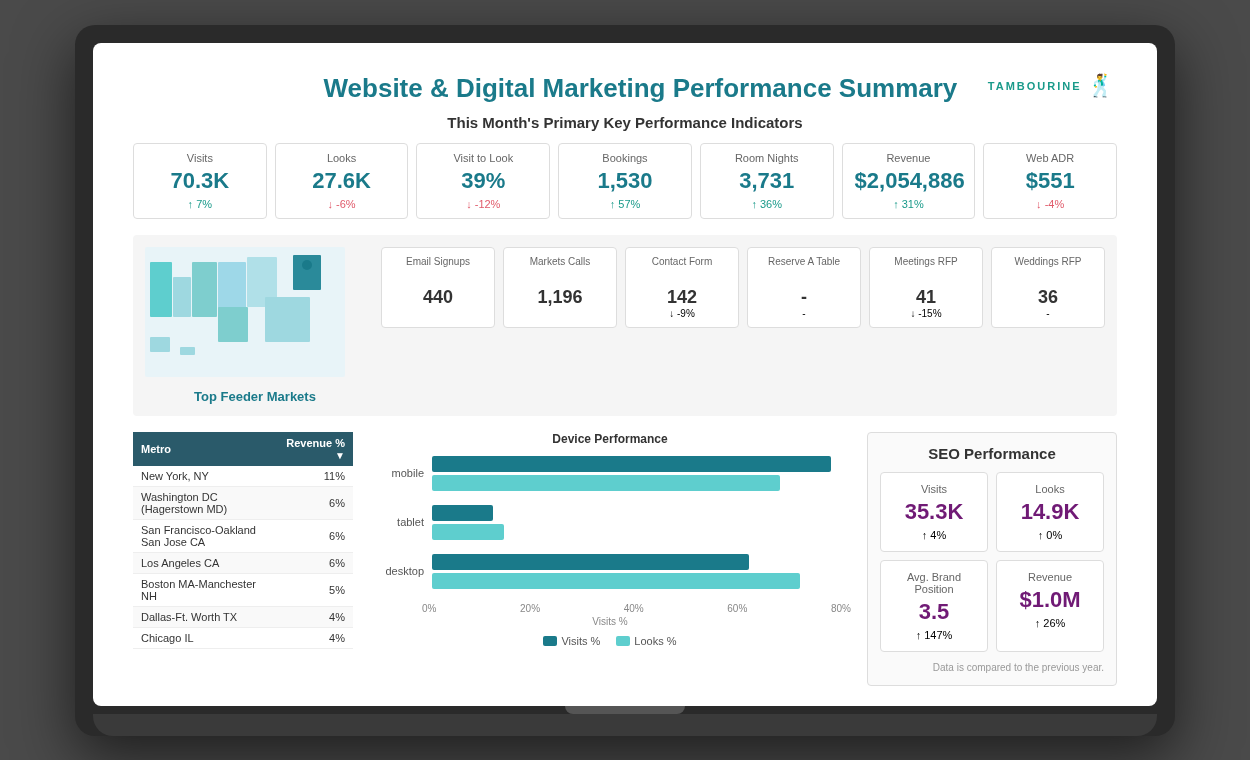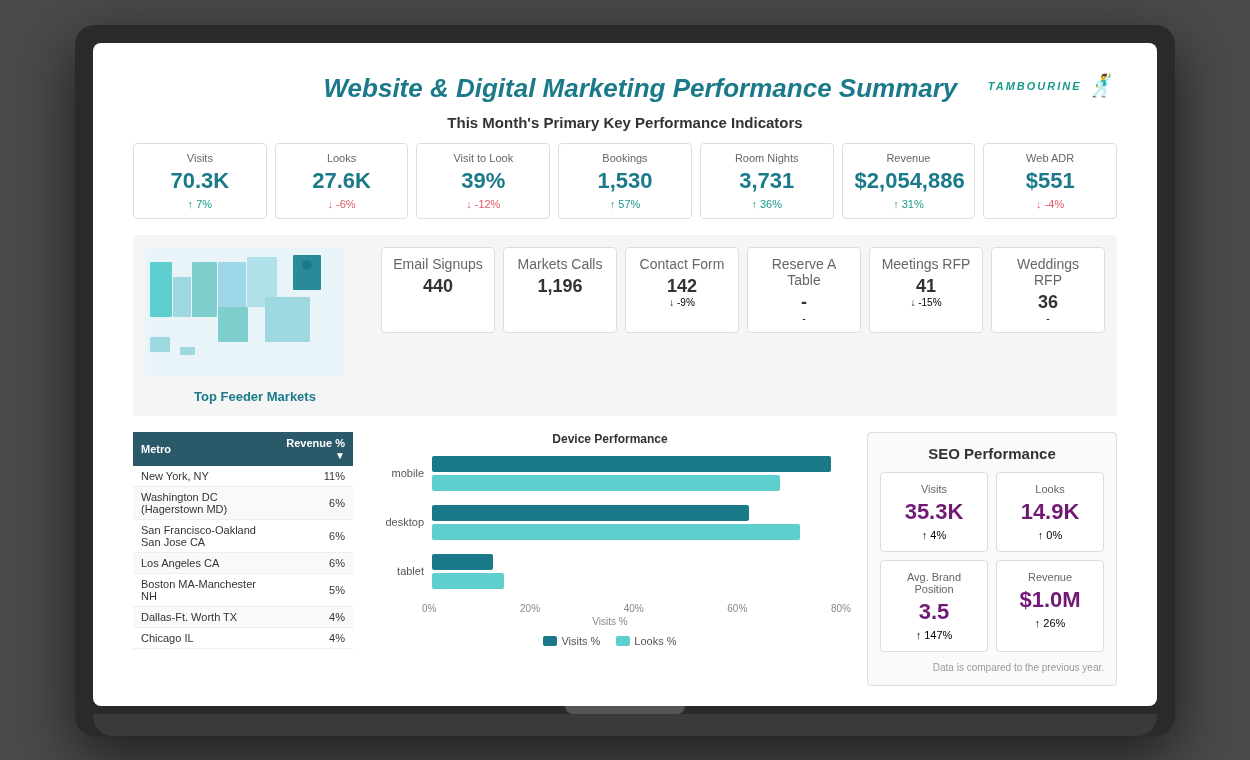--- a/index.html
+++ b/index.html
@@ -42,21 +42,20 @@
       border-radius: 0 0 8px 8px;
       margin: 0 auto;
     }
 
     
     .header {
       display: flex;
       justify-content: space-between;
       align-items: flex-start;
       margin-bottom: 10px;
-      font-style: italic;
     }
 
     .page-title {
       font-size: 26px;
       font-weight: bold;
       color: #1a7a8a;
       flex: 1;
       text-align: center;
       margin-left: 80px;
     }
@@ -165,23 +164,23 @@
     .action-card {
       background: #fff;
       border: 1px solid #ddd;
       border-radius: 4px;
       padding: 8px 10px;
       text-align: center;
       flex: 1;
     }
 
     .action-label {
-      font-size: 14px;
+      font-size: 10px;
       color: #666;
-      margin-bottom: 4px;
+      margin-bottom: 20px;
     }
 
     .action-value {
       font-size: 18px;
       font-weight: bold;
       color: #333;
     }
 
     .action-change {
       font-size: 10px;
@@ -546,31 +545,31 @@
         <div class="device-title">Device Performance</div>
         <div class="chart-container" id="device-chart">
             <div class="bar-row">
     <div class="bar-label">mobile</div>
     <div class="bar-track">
       <div class="bar-fill bar-visits" style="width:97.5%"></div>
       <div class="bar-fill bar-looks" style="width:85%"></div>
     </div>
   </div>
             <div class="bar-row">
+    <div class="bar-label">tablet</div>
+    <div class="bar-track">
+      <div class="bar-fill bar-visits" style="width:15%"></div>
+      <div class="bar-fill bar-looks" style="width:17.5%"></div>
+    </div>
+  </div>
+            <div class="bar-row">
     <div class="bar-label">desktop</div>
     <div class="bar-track">
       <div class="bar-fill bar-visits" style="width:77.5%"></div>
       <div class="bar-fill bar-looks" style="width:90%"></div>
-    </div>
-  </div>
-            <div class="bar-row">
-    <div class="bar-label">tablet</div>
-    <div class="bar-track">
-      <div class="bar-fill bar-visits" style="width:15%"></div>
-      <div class="bar-fill bar-looks" style="width:17.5%"></div>
     </div>
   </div>
           </div>
         <div class="chart-x-axis" id="chart-x-axis">
             <span>0%</span>
             <span>20%</span>
             <span>40%</span>
             <span>60%</span>
             <span>80%</span>
           </div>

